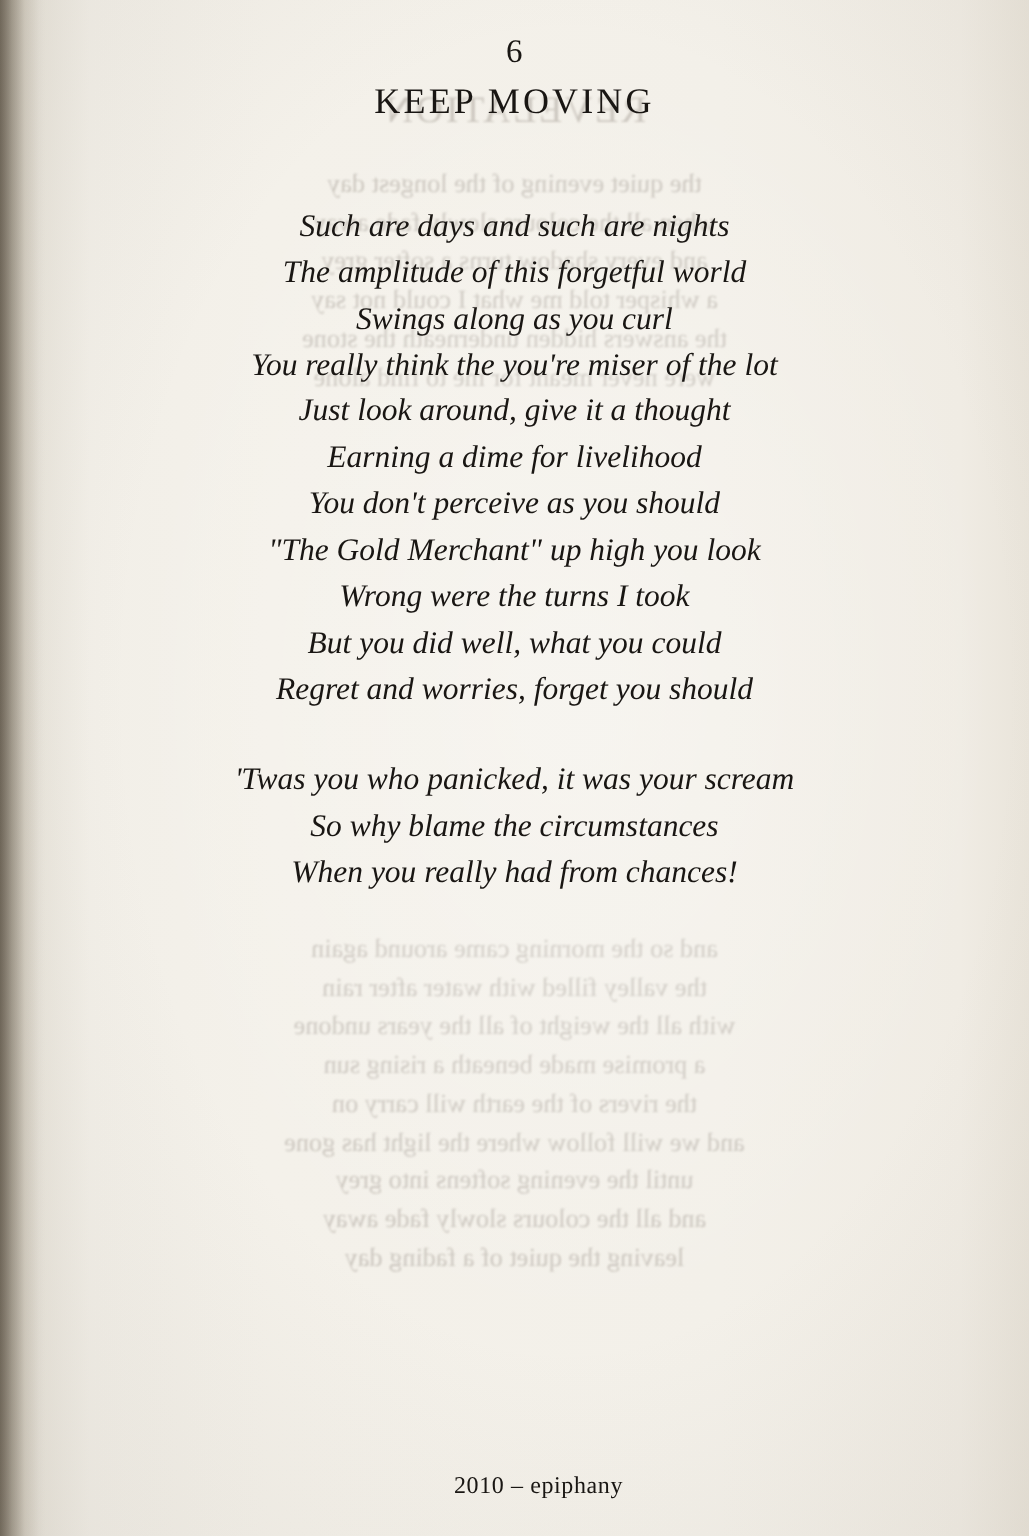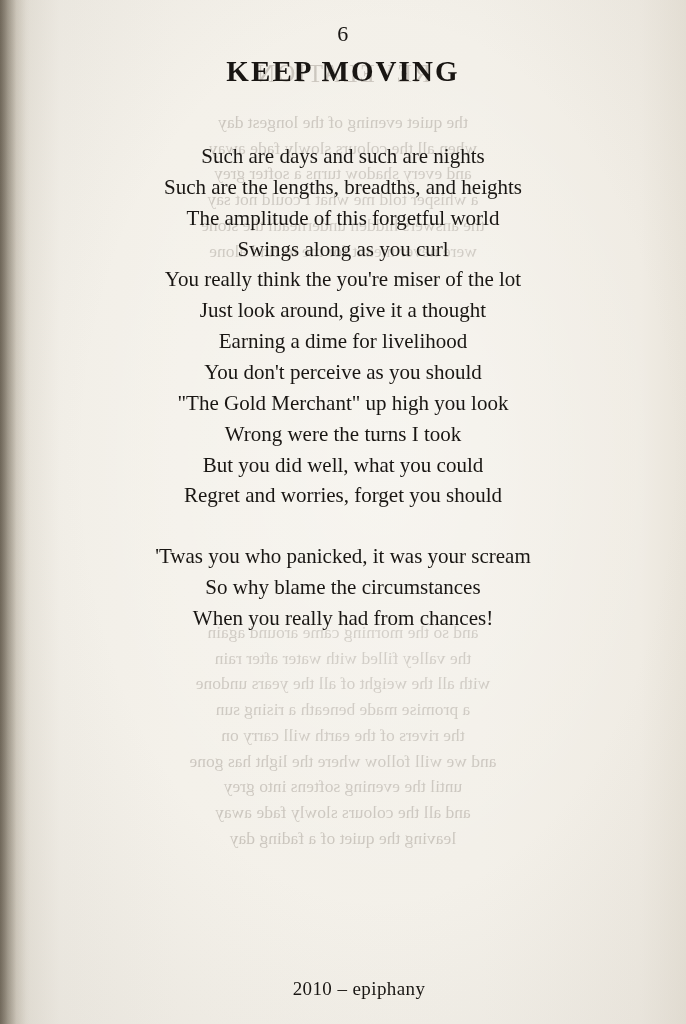--- a/index.html
+++ b/index.html
@@ -89,48 +89,49 @@
   }
 
   .page-number {
     font-size: 22px;
     line-height: 1.1;
     letter-spacing: 0.5px;
     margin-bottom: 8px;
   }
 
   .poem-title {
-    font-size: 29px;
+    font-size: 24px;
     letter-spacing: 2.1px;
-    font-weight: 700;
+    font-weight: 400;
     margin: 0 0 52px 0;
     line-height: 1.2;
   }
 
   .stanza {
     margin: 0 0 26px 0;
+    font-style: italic;
   }
   .stanza .line {
     font-size: 21px;
     line-height: 1.47;
     white-space: pre;
   }
 
   .stanza-2 {
     margin-top: 30px;
   }
 
   .footer-note {
     position: absolute;
     z-index: 3;
     left: 0;
     right: 0;
     bottom: 24px;
     text-align: center;
-    font-size: 19px;
+    font-size: 16px;
     letter-spacing: 0.4px;
     padding-left: 32px;
   }
 </style>
 </head>
 <body>
 
 <div class="page">
 
   <div class="gutter-shadow"></div>
@@ -159,21 +160,20 @@
   </div>
 
   <div class="content">
 
     <div class="page-number">6</div>
 
     <h1 class="poem-title">KEEP MOVING</h1>
 
     <div class="stanza stanza-1">
       <div class="line">Such are days and such are nights</div>
-      <div class="line">Such are the lengths, breadths, and heights</div>
       <div class="line">The amplitude of this forgetful world</div>
       <div class="line">Swings along as you curl</div>
       <div class="line">You really think the you're miser of the lot</div>
       <div class="line">Just look around, give it a thought</div>
       <div class="line">Earning a dime for livelihood</div>
       <div class="line">You don't perceive as you should</div>
       <div class="line">"The Gold Merchant" up high you look</div>
       <div class="line">Wrong were the turns I took</div>
       <div class="line">But you did well, what you could</div>
       <div class="line">Regret and worries, forget you should</div>

